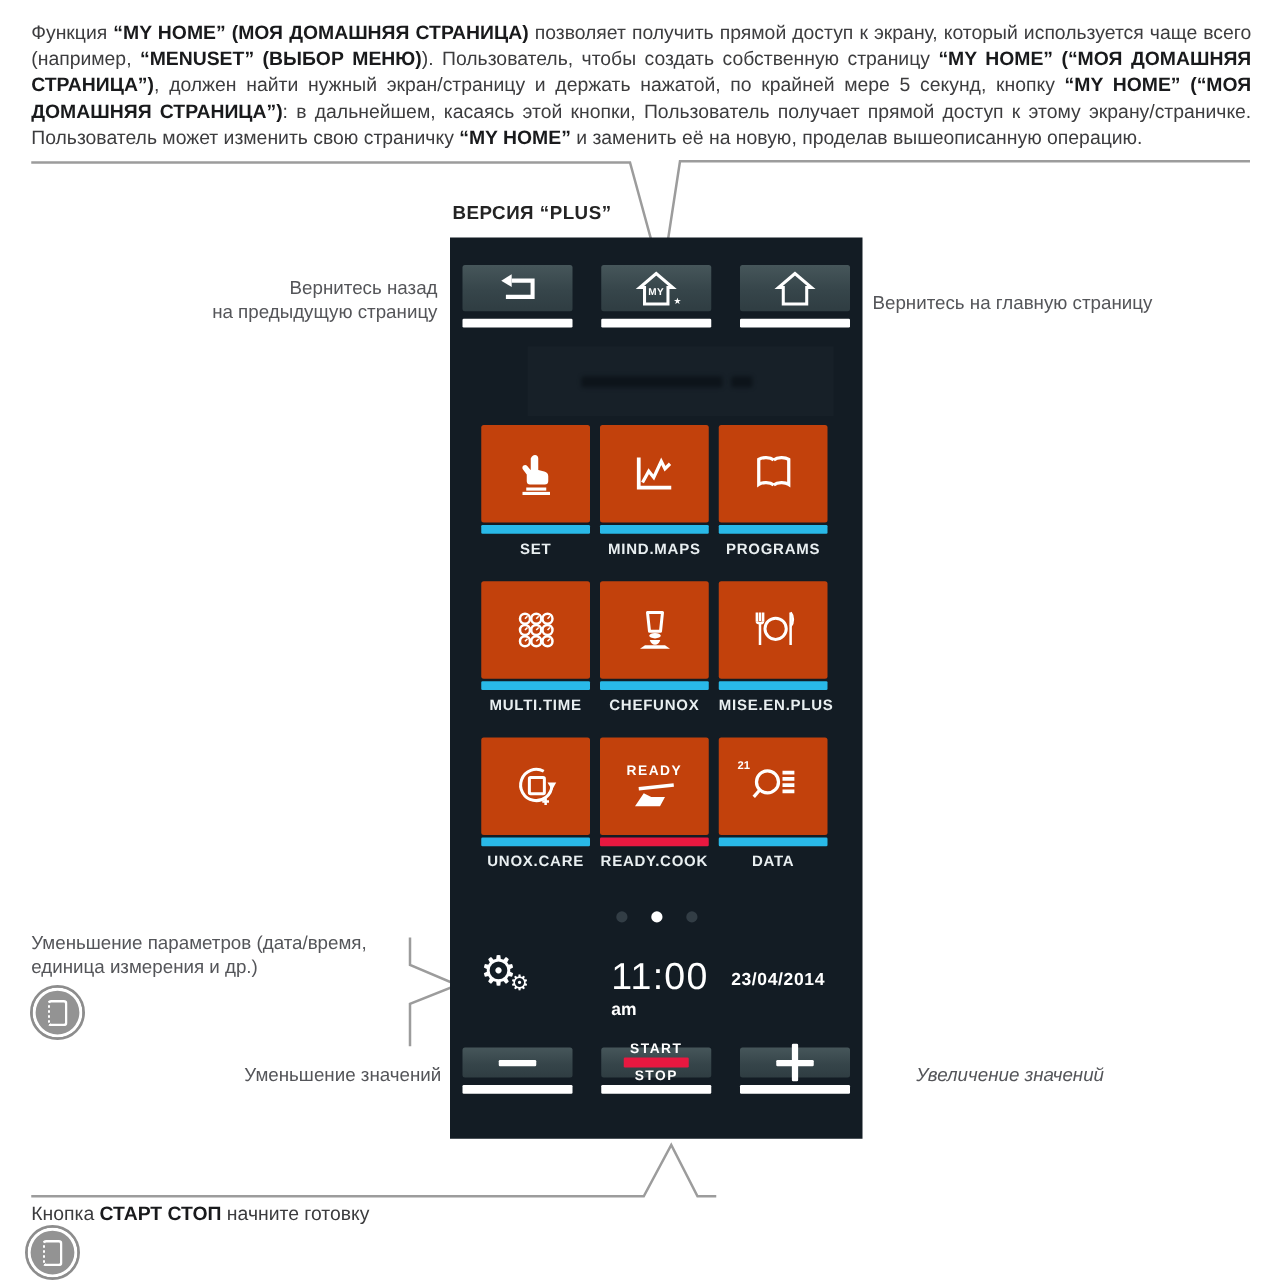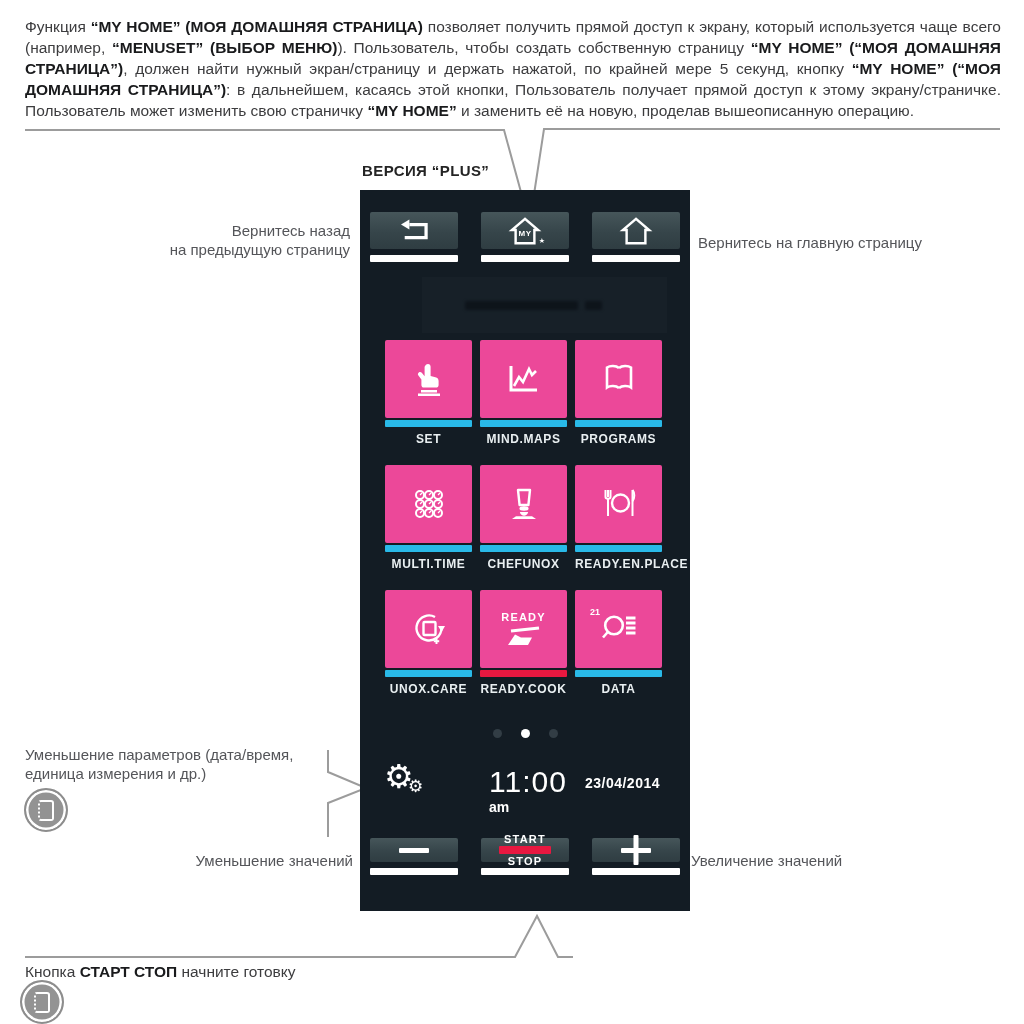--- a/index.html
+++ b/index.html
@@ -15,21 +15,21 @@
 
   
   .version{left:362px;top:162px;font-size:15px;font-weight:bold;color:#242424;letter-spacing:.4px;}
 
   
   .ann{font-size:15px;color:#545559;line-height:19px;}
   .ann-back{right:674px;top:221px;text-align:right;}
   .ann-home{left:698px;top:233px;}
   .ann-settings{left:25px;top:745px;}
   .ann-dec{right:671px;top:851px;text-align:right;}
-  .ann-inc{left:691px;top:851px;}
+  .ann-inc{left:733px;top:851px;font-style:italic;}
   .ann-ss{left:25px;top:962px;font-size:15.5px;color:#3c3c3e;}
   .ann-ss b{color:#191a1c;}
 
   
   .circle-icon{width:40px;height:40px;border-radius:50%;background:#939393;border:2.5px solid #8d8d8d;box-shadow:inset 0 0 0 2.5px #fff;display:flex;align-items:center;justify-content:center;}
   .booklet{width:12px;height:17px;border:2.5px solid #fff;border-radius:3px;border-left-style:dotted;}
   .ci-settings{left:24px;top:788px;}
   .ci-ss{left:20px;top:980px;}
 
   
@@ -45,21 +45,21 @@
   .mylabel{position:absolute;font-size:8px;font-weight:bold;color:#fff;letter-spacing:.5px;top:17px;left:50%;transform:translateX(-50%);}
   .mystar{position:absolute;font-size:7px;color:#fff;right:24px;bottom:4px;}
 
   
   .screen-hdr{left:62px;top:87px;width:245px;height:56px;background:rgba(255,255,255,0.02);}
   .smudge{background:#0a1016;opacity:.75;filter:blur(1.5px);border-radius:2px;}
 
   
   .tiles{left:25px;top:150px;width:280px;display:grid;grid-template-columns:repeat(3,87px);column-gap:8px;row-gap:19px;}
   .tile{width:87px;cursor:pointer;}
-  .tile-face{height:78px;background:#ec4899;border-radius:2px;display:flex;flex-direction:column;align-items:center;justify-content:center;position:relative;}
+  .tile-face{height:78px;background:#c2410c;border-radius:2px;display:flex;flex-direction:column;align-items:center;justify-content:center;position:relative;}
   .tile-bar{height:7px;margin-top:2px;border-radius:1px;}
   .tile-label{margin-top:5px;text-align:center;font-size:12px;font-weight:bold;color:#e9eff1;letter-spacing:.6px;white-space:nowrap;}
   .ready-txt{font-size:11px;font-weight:bold;color:#fff;letter-spacing:1.2px;margin-bottom:1px;}
   .data-num{position:absolute;font-size:9px;font-weight:bold;color:#fff;left:15px;top:17px;}
 
   
   .dots{left:0;right:0;top:539px;display:flex;justify-content:center;gap:19px;}
   .dot{width:9px;height:9px;border-radius:50%;}
 
   
@@ -238,21 +238,21 @@
               <line x1="11.5" y1="6" x2="11.5" y2="13"></line>
             <path d="M6.5,13 c0,2.2 5,2.2 5,0"></path>
             <line x1="9" y1="14" x2="9" y2="32"></line>
           </g>
           <circle cx="21.5" cy="19" r="8.5" stroke="#fff" stroke-width="2.4" fill="none"></circle>
           <path d="M33.5,6 c2.4,2.8 2.4,8.2 0,11" stroke="#fff" stroke-width="2" fill="none"></path>
           <line x1="33.5" y1="6" x2="33.5" y2="32" stroke="#fff" stroke-width="2"></line>
         </svg>
       </div>
       <div class="tile-bar" style="background: rgb(41, 185, 232);"></div>
-      <div class="tile-label">READY.EN.PLACE</div>
+      <div class="tile-label">MISE.EN.PLUS</div>
     </div>
 
     <div class="tile">
       <div class="tile-face">
         <svg width="40" height="40" viewBox="0 0 40 40">
           <rect x="14.5" y="13" width="12" height="13" rx="1" stroke="#fff" stroke-width="2.4" fill="none"></rect>
           <path d="M26,8 A12.5,12.5 0 1 0 32.5,19.5" stroke="#fff" stroke-width="2.4" fill="none"></path>
           <polygon points="29,17 36,17 32.6,23" fill="#fff"></polygon>
           <line x1="27.5" y1="29.5" x2="27.5" y2="35" stroke="#fff" stroke-width="2"></line>
           <line x1="24.8" y1="32.2" x2="30.2" y2="32.2" stroke="#fff" stroke-width="2"></line>

